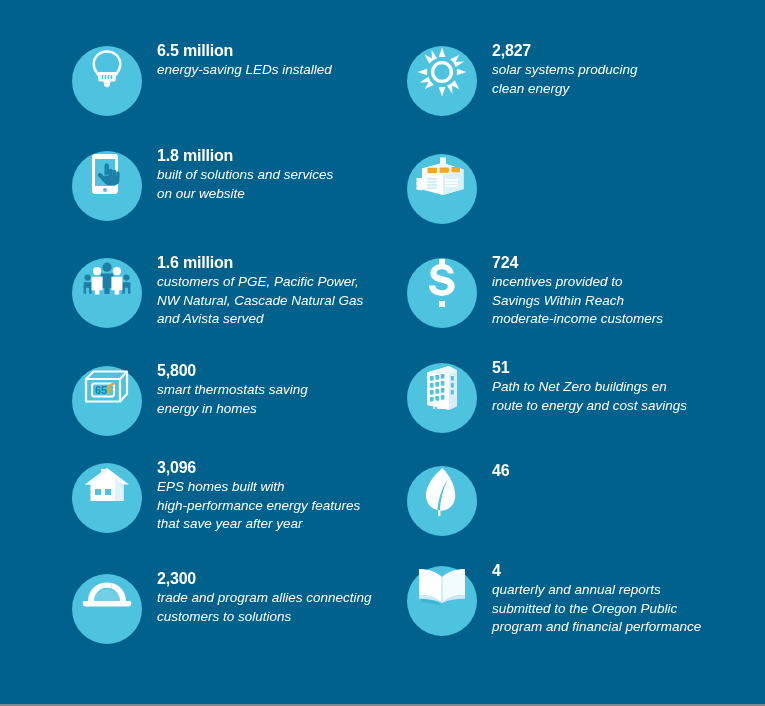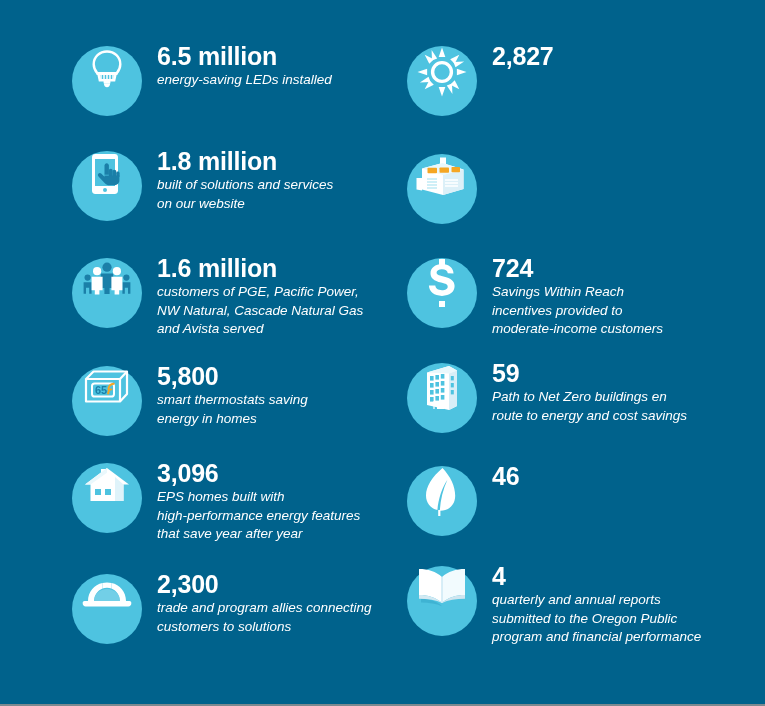--- a/index.html
+++ b/index.html
@@ -58,21 +58,21 @@
     align-items: flex-start;
     justify-content: center;
     margin-top: 6px;
   }
   .icon-badge svg { display: block; }
   .stat-text {
     margin-left: 15px;
     padding-top: 2px;
   }
   .stat-number {
-    font-size: 25px;
+    font-size: 16px;
     font-weight: bold;
     color: #ffffff;
     line-height: 1.12;
     letter-spacing: -0.2px;
     white-space: nowrap;
   }
   .stat-desc {
     font-size: 13.5px;
     color: #ffffff;
     line-height: 1.38;
@@ -241,20 +241,24 @@
         <path d="M8.7 43.3l4.6-9.1 4.5 4.5z"></path>
         <path d="M15.6 3.9l5.6 8.6-5.2 2.1z"></path>
         <path d="M36.4 48.1l-5.6-8.6 5.2-2.1z"></path>
         <path d="M48.1 15.6l-8.6 5.6-2.1-5.2z"></path>
         <path d="M3.9 36.4l8.6-5.6 2.1 5.2z"></path>
       </g>
     </svg>
           </div>
           <div class="stat-text">
             <div class="stat-number">2,827</div>
+            <div class="stat-desc">
+              <div>solar systems producing</div>
+              <div>clean energy</div>
+            </div>
           </div>
         </div>
         <div class="stat-row" style="position: absolute; top: 108px; left: 0px;">
           <div class="icon-badge">
             <svg width="54" height="46" viewBox="0 0 54 46">
       <rect x="25" y="3.5" width="6" height="7" fill="#ffffff"></rect>
       <path d="M7 14.5L27.5 9l21 6.5v19.5L28 41 7 35.5z" fill="#ffffff"></path>
       <path d="M7 14.5L27.5 9l21 6.5L28 21z" fill="#eaf8fc"></path>
       <path d="M28 21l20.5-5.5V35L28 41z" fill="#dcf0f8"></path>
       <g fill="#f5a623">
@@ -275,22 +279,22 @@
         <div class="stat-row" style="position: absolute; top: 212px; left: 0px;">
           <div class="icon-badge">
             <svg width="40" height="50" viewBox="0 0 40 50">
       <path d="M17 1h6v6h-6zM17 43h6v6h-6z" fill="#ffffff"></path>
       <path d="M31.5 15.5c0-5.5-4.8-9.5-11.5-9.5S8.5 10 8.5 15.2c0 4.9 3.4 7.6 10.6 9.4 5.2 1.3 6.6 2.2 6.6 4.1 0 2.1-2.3 3.5-5.7 3.5-4 0-6.4-1.7-6.7-4.6H6.9c.3 6.2 5.2 10.3 13.1 10.3 7.6 0 12.6-4 12.6-9.8 0-5.1-3.3-7.8-11.1-9.7-5.4-1.3-6.9-2.2-6.9-4 0-1.9 2.1-3.2 5.3-3.2 3.4 0 5.6 1.5 5.9 4z" fill="#ffffff"></path>
     </svg>
           </div>
           <div class="stat-text">
             <div class="stat-number">724</div>
             <div class="stat-desc">
+              <div>incentives provided to</div>
               <div>Savings Within Reach</div>
-              <div>incentives provided to</div>
               <div>moderate-income customers</div>
             </div>
           </div>
         </div>
         <div class="stat-row" style="position: absolute; top: 317px; left: 0px;">
           <div class="icon-badge">
             <svg width="46" height="50" viewBox="0 0 46 50">
       <path d="M8 9.5L30 3l8 4.5V43l-8 4-22-5z" fill="#ffffff"></path>
       <path d="M8 9.5L30 3l8 4.5-8 3z" fill="#eaf8fc"></path>
       <path d="M30 10.5l8-3V43l-8 4z" fill="#d8eef7"></path>
@@ -311,21 +315,21 @@
                 <rect x="31.8" y="20" width="3" height="4.4"></rect>
         <rect x="31.8" y="27" width="3" height="4.4"></rect>
       </g>
       <rect x="18" y="38" width="7" height="8" fill="#ffffff"></rect>
       <g stroke="#ffffff" stroke-width="1.2">
         <path d="M15 38v8M28.5 37v8"></path>
       </g>
     </svg>
           </div>
           <div class="stat-text">
-            <div class="stat-number">59</div>
+            <div class="stat-number">51</div>
             <div class="stat-desc">
               <div>Path to Net Zero buildings en</div>
               <div>route to energy and cost savings</div>
             </div>
           </div>
         </div>
         <div class="stat-row" style="position: absolute; top: 420px; left: 0px;">
           <div class="icon-badge">
             <svg width="40" height="52" viewBox="0 0 40 52">
       <path d="M20.5 2C10 11 4 20.5 4 29.5c0 7.4 4.6 13 11.4 14.6 1-11.4 4.4-21.8 10-30.4-4.4 9.6-7 20.2-7.6 31.1 8.6.3 15.4-5.8 15.4-15.1C33.2 20.4 28.6 10.6 20.5 2z" fill="#ffffff"></path>

